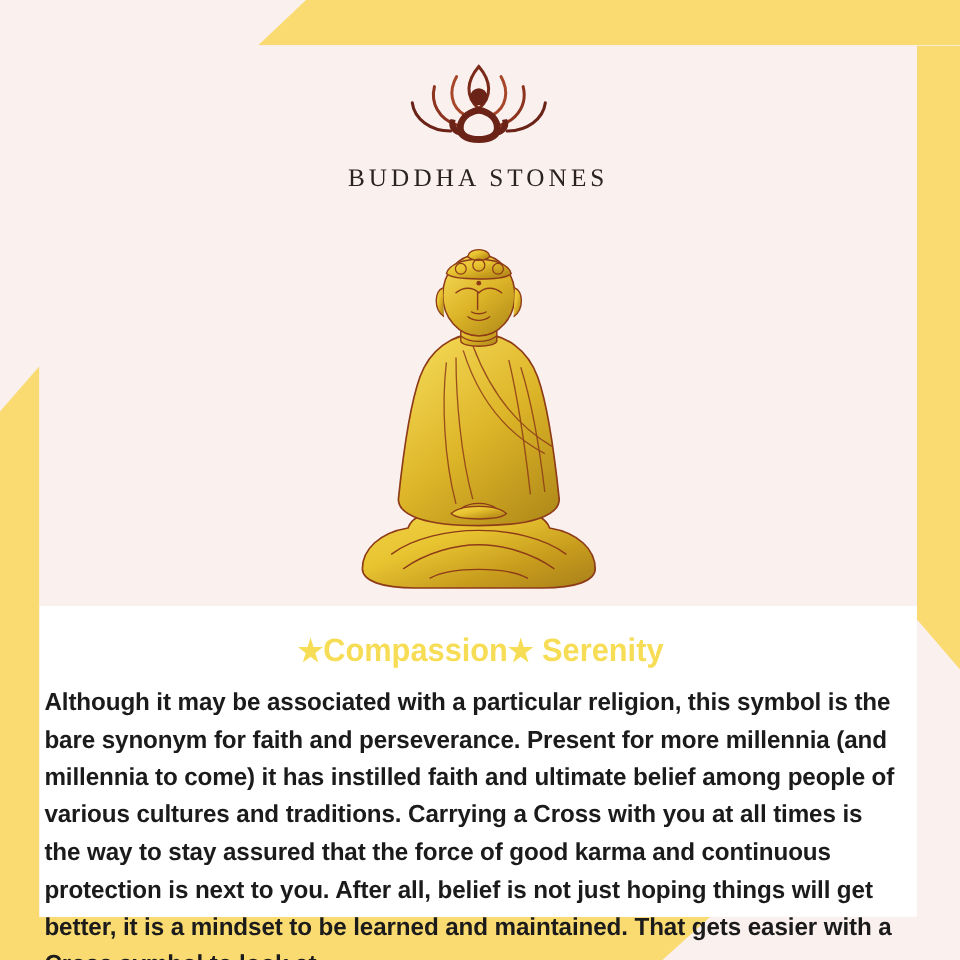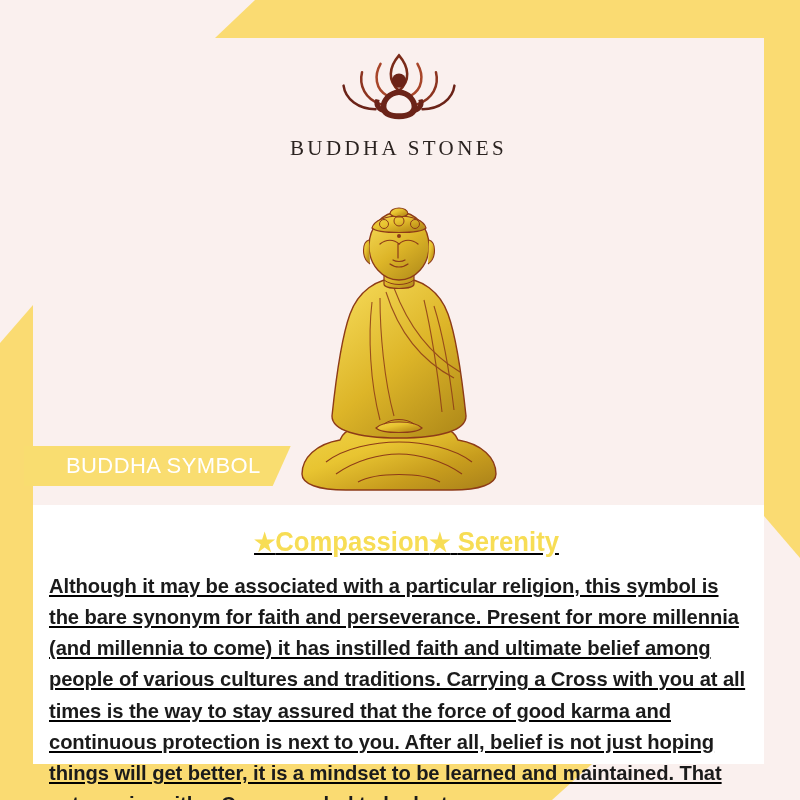--- a/index.html
+++ b/index.html
@@ -95,22 +95,21 @@
     font-size:22px;
     letter-spacing:0.4px;
     white-space:nowrap;
   }
 
   
   #content-panel {
     position:absolute;
     left:0; right:0; top:467px; bottom:0;
     background:#ffffff;
-    padding:22px 0 0 16px;
-    text-decoration:underline;
+    padding:22px 0 0 4px;
   }
   #subtitle {
     text-align:center;
     font-size:27px;
     font-weight:bold;
     color:#f7dd55;
     transform:scaleX(0.95);
     white-space:nowrap;
     margin-bottom:12px;
   }
@@ -221,23 +220,20 @@
         <path d="M96 38 C102 33, 110 33, 115 38"></path>
         <path d="M115 38 C120 33, 128 33, 134 38"></path>
         <path d="M114 38 L114 52"></path>
         <path d="M109 54 C112 56, 118 56, 121 54"></path>
         <path d="M106 58 C111 62, 119 62, 124 58"></path>
       </g>
       <circle cx="115" cy="30" r="2" fill="#8d3b18"></circle>
     </svg>
   </div>
 
-  <div id="symbol-ribbon">
-    <span id="symbol-ribbon-label">BUDDHA SYMBOL</span>
-  </div>
 
   <div id="content-panel">
     <div id="subtitle">
       <span class="star">★</span><span>Compassion</span><span class="star">★</span> <span>Serenity</span>
     </div>
     <p id="body-copy">Although it may be associated with a particular religion, this symbol is the bare synonym for faith and perseverance. Present for more millennia (and millennia to come) it has instilled faith and ultimate belief among people of various cultures and traditions. Carrying a Cross with you at all times is the way to stay assured that the force of good karma and continuous protection is next to you. After all, belief is not just hoping things will get better, it is a mindset to be learned and maintained. That gets easier with a Cross symbol to look at.</p>
   </div>
 
 </div>
 

